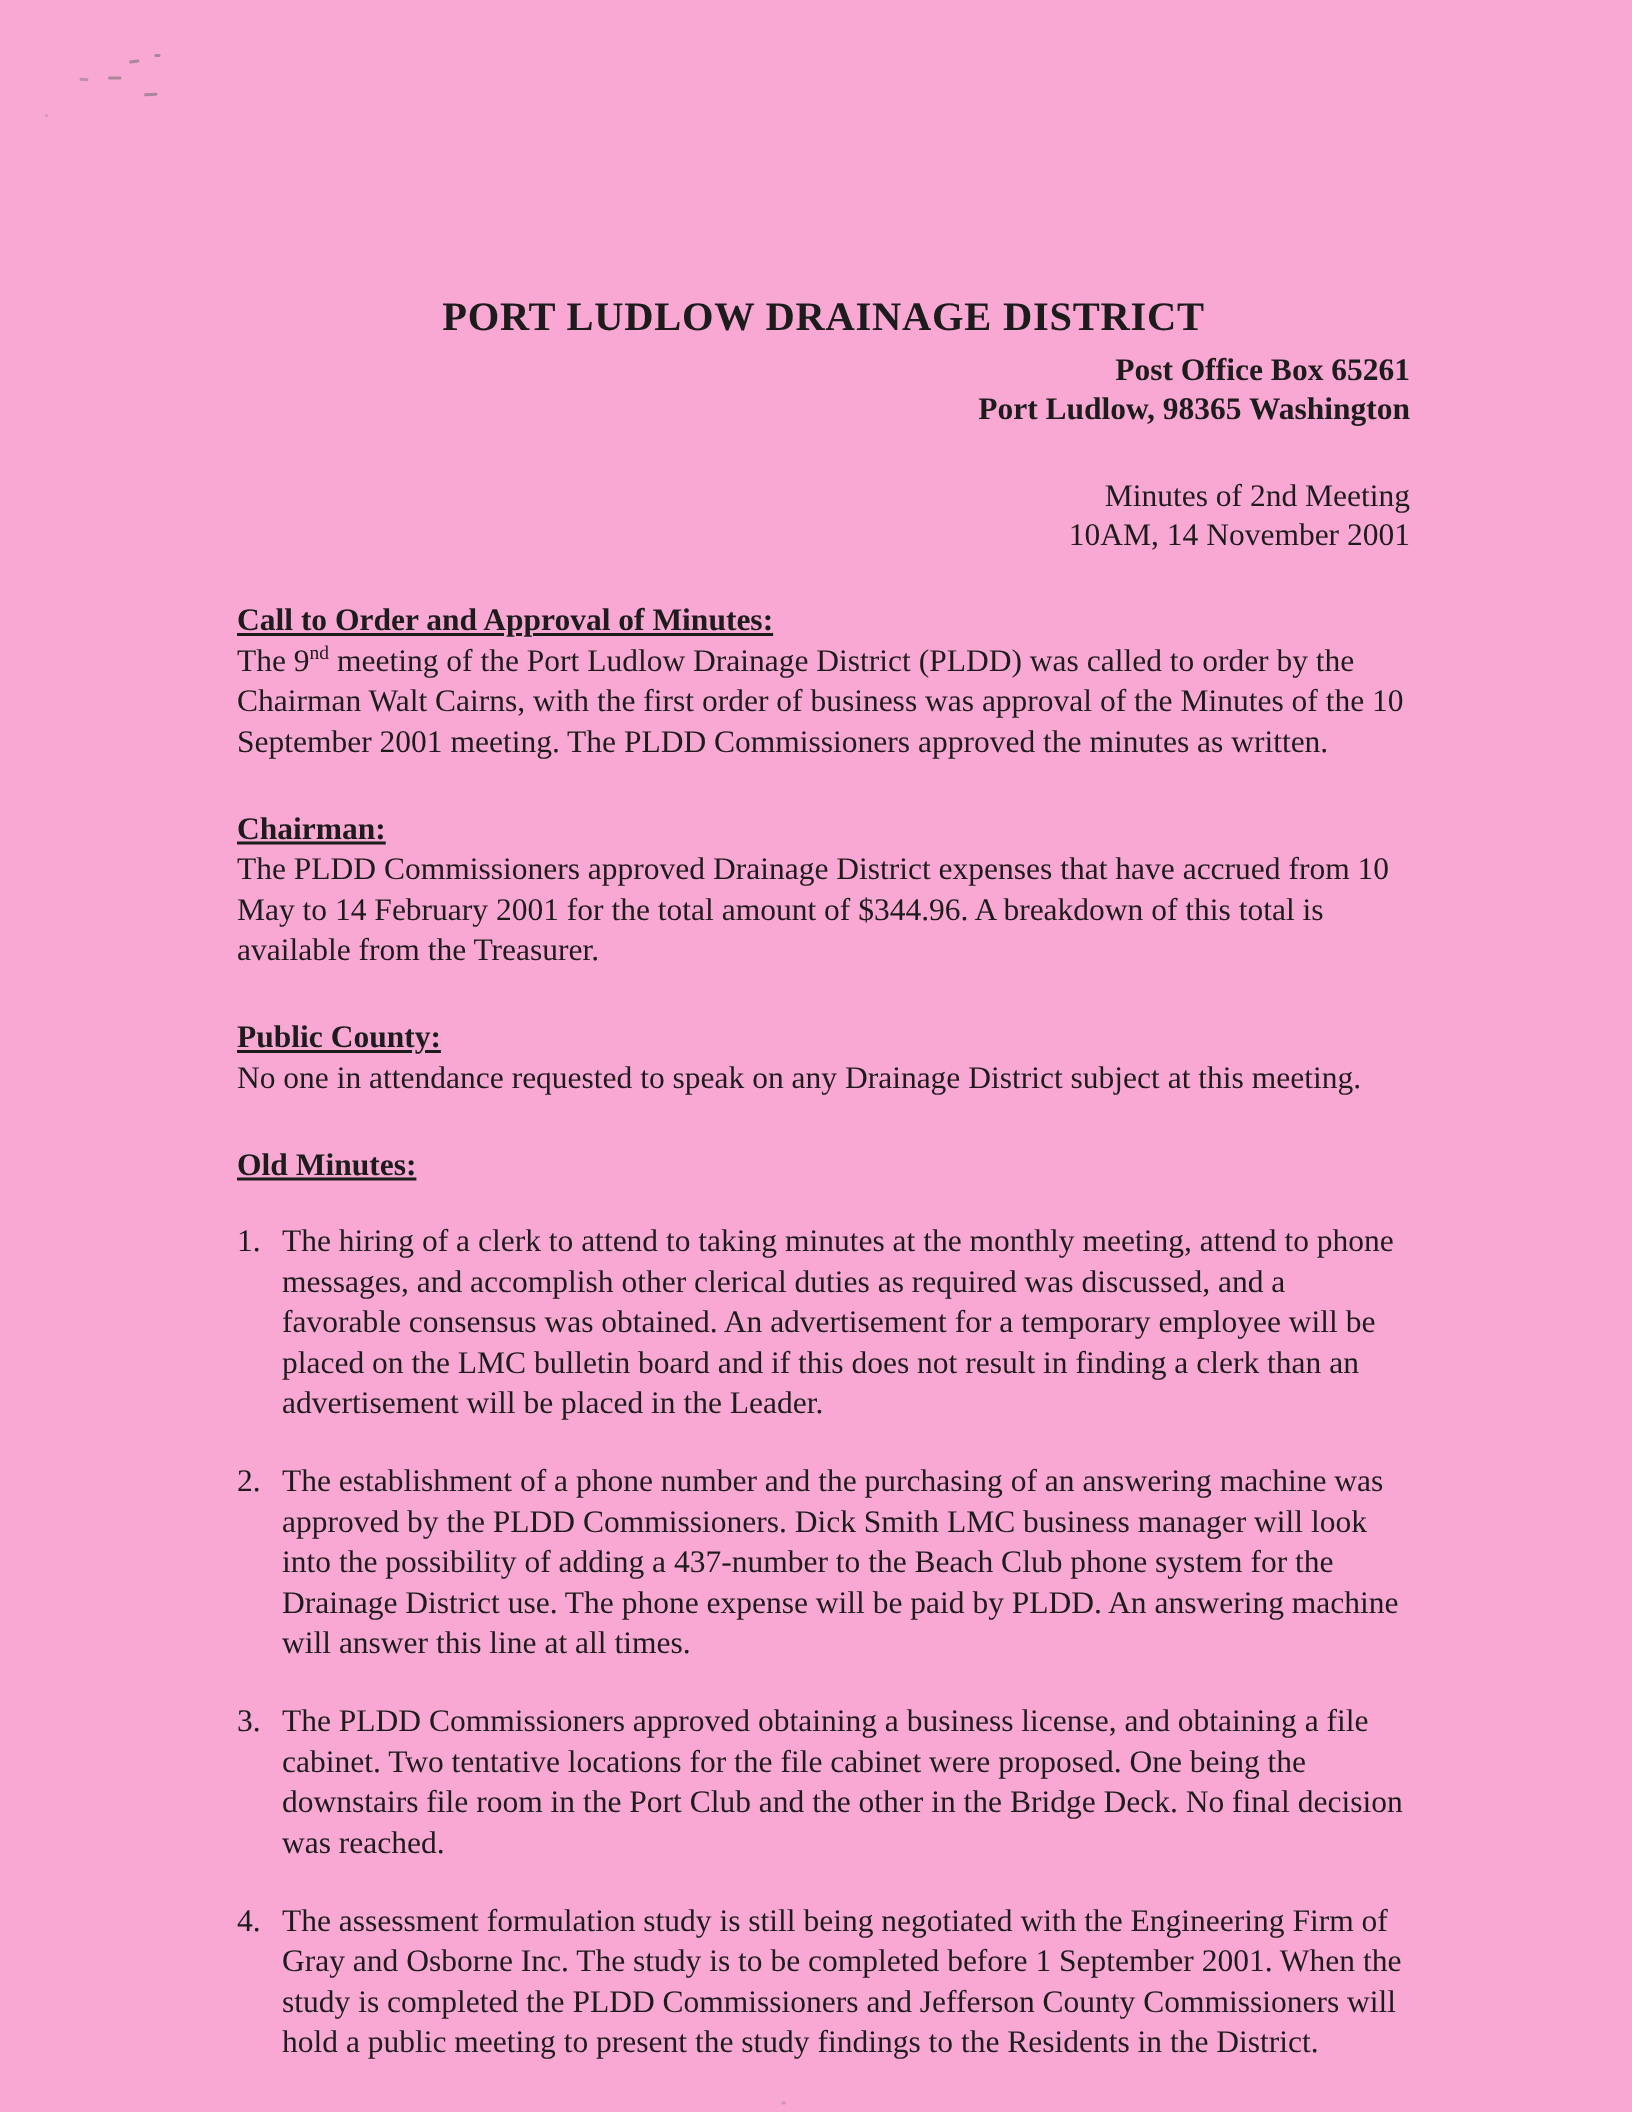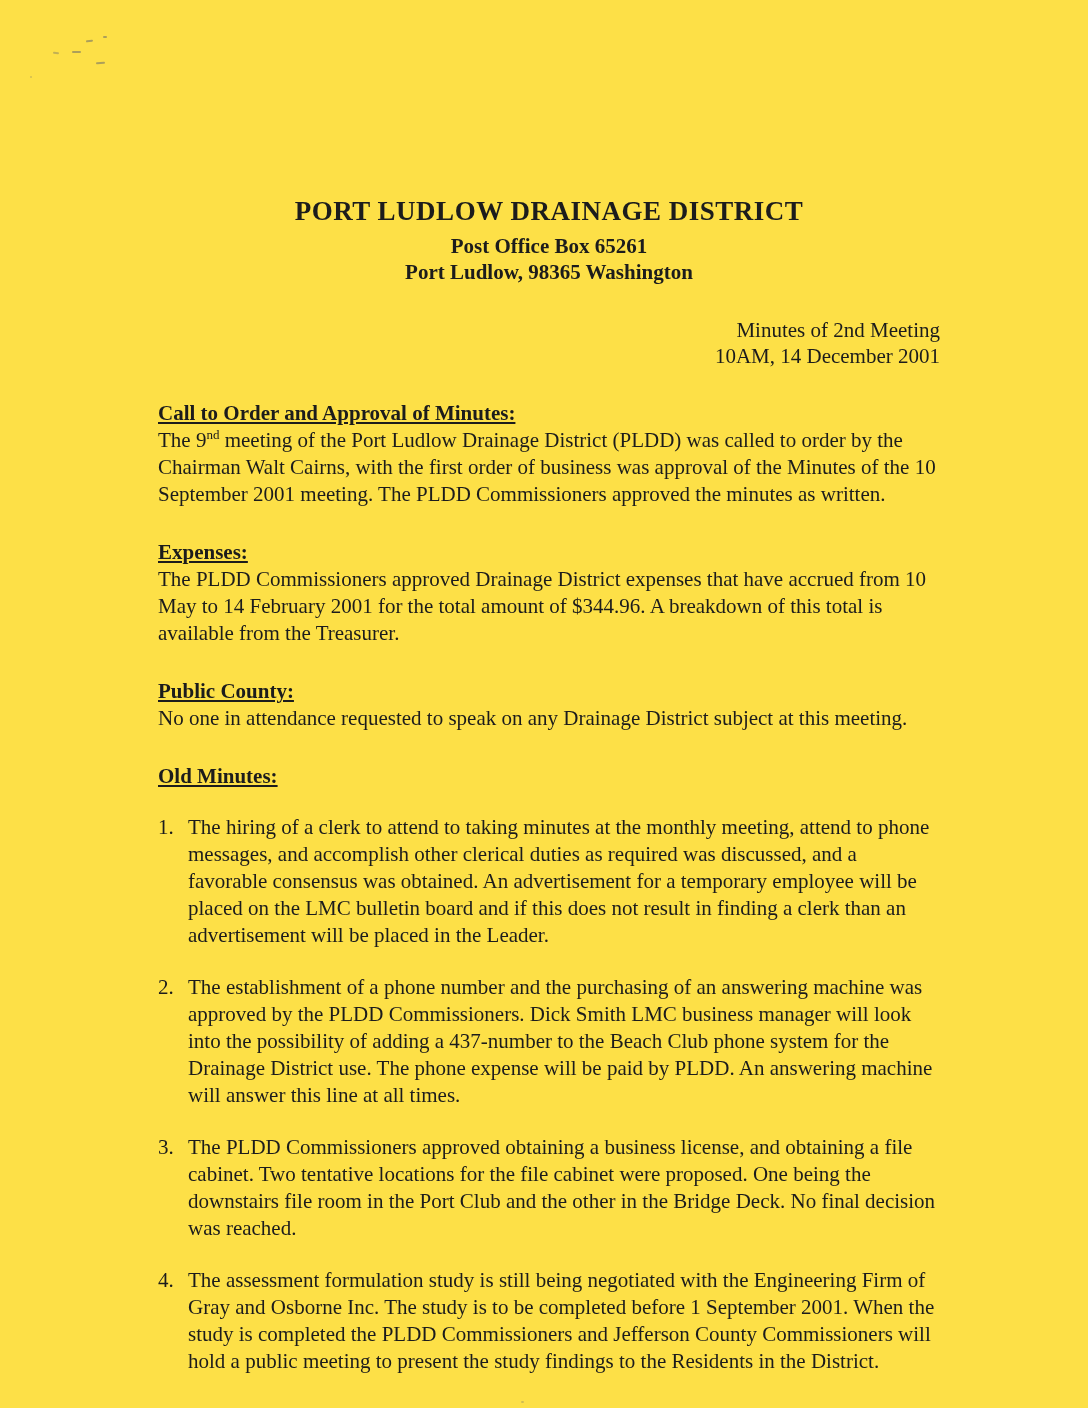--- a/index.html
+++ b/index.html
@@ -5,21 +5,21 @@
   html, body {
     margin: 0;
     padding: 0;
     background: #ffffff;
   }
   .page {
     position: relative;
     width: 1088px;
     height: 1408px;
     margin: 0 auto;
-    background: #fde047;
+    background: #f9a8d4;
     font-family: "Liberation Serif", "DejaVu Serif", serif;
     color: #1c1c1c;
     overflow: hidden;
   }
   .content {
     position: absolute;
     left: 158px;
     top: 196px;
     width: 782px;
   }
@@ -31,20 +31,21 @@
     font-size: 27px;
     font-weight: bold;
     letter-spacing: 0.5px;
     margin: 0 0 6px 0;
   }
   .doc-addr {
     font-size: 21px;
     font-weight: bold;
     line-height: 26px;
     margin: 0;
+    text-align: right;
   }
   .meeting-block {
     text-align: right;
     margin: 32px 0 0 0;
   }
   .meeting-line {
     font-size: 21px;
     line-height: 26px;
     margin: 0;
   }
@@ -114,31 +115,31 @@
   <span class="speck s8"></span>
 
   <div class="content">
 
     <div class="doc-header">
       <p class="doc-title">PORT LUDLOW DRAINAGE DISTRICT</p>
       <p class="doc-addr">Post Office Box 65261</p>
       <p class="doc-addr">Port Ludlow, 98365 Washington</p>
       <div class="meeting-block">
         <p class="meeting-line">Minutes of 2nd Meeting</p>
-        <p class="meeting-line">10AM, 14 December 2001</p>
+        <p class="meeting-line">10AM, 14 November 2001</p>
       </div>
     </div>
 
     <div class="section">
       <p class="section-heading">Call to Order and Approval of Minutes:</p>
       <p class="section-body"><span>The 9</span><span class="sup">nd</span><span> meeting of the Port Ludlow Drainage District (PLDD) was called to order by the Chairman Walt Cairns, with the first order of business was approval of the Minutes of the 10 September 2001 meeting. The PLDD Commissioners approved the minutes as written.</span></p>
     </div>
 
     <div class="section">
-      <p class="section-heading">Expenses:</p>
+      <p class="section-heading">Chairman:</p>
       <p class="section-body">The PLDD Commissioners approved Drainage District expenses that have accrued from 10 May to 14 February 2001 for the total amount of $344.96. A breakdown of this total is available from the Treasurer.</p>
     </div>
 
     <div class="section">
       <p class="section-heading">Public County:</p>
       <p class="section-body">No one in attendance requested to speak on any Drainage District subject at this meeting.</p>
     </div>
 
     <div class="section">
       <p class="section-heading">Old Minutes:</p>

